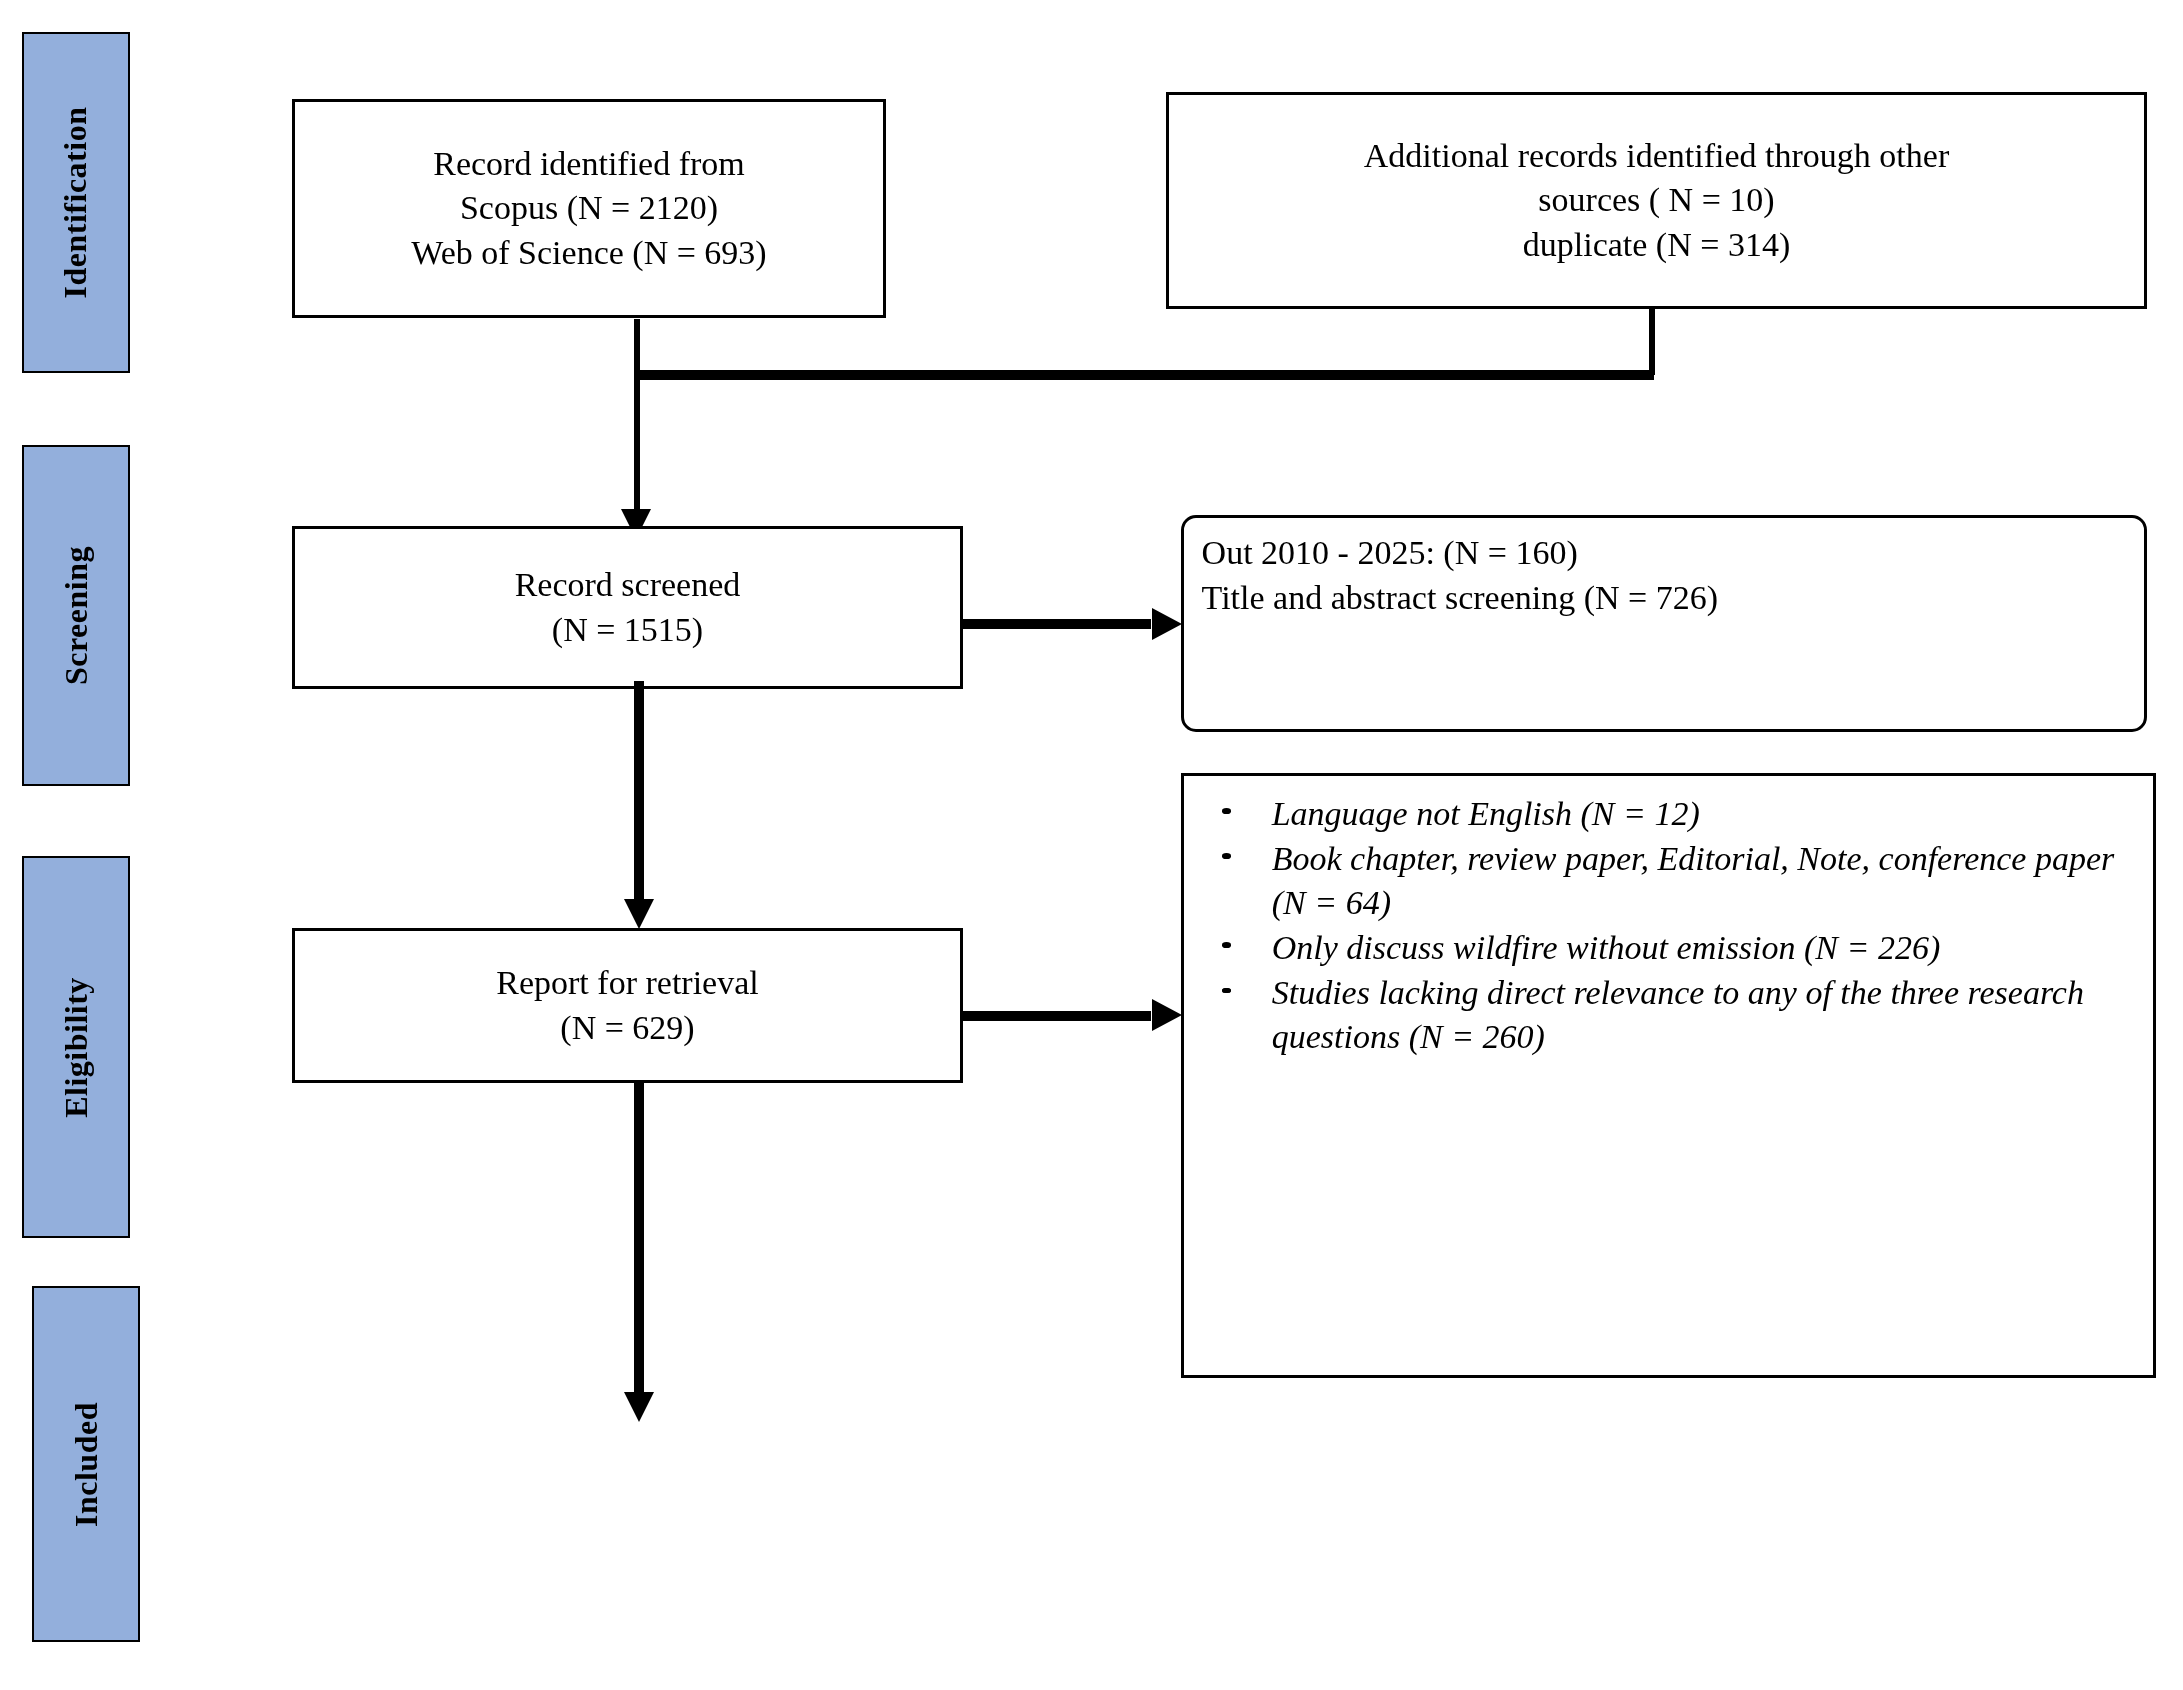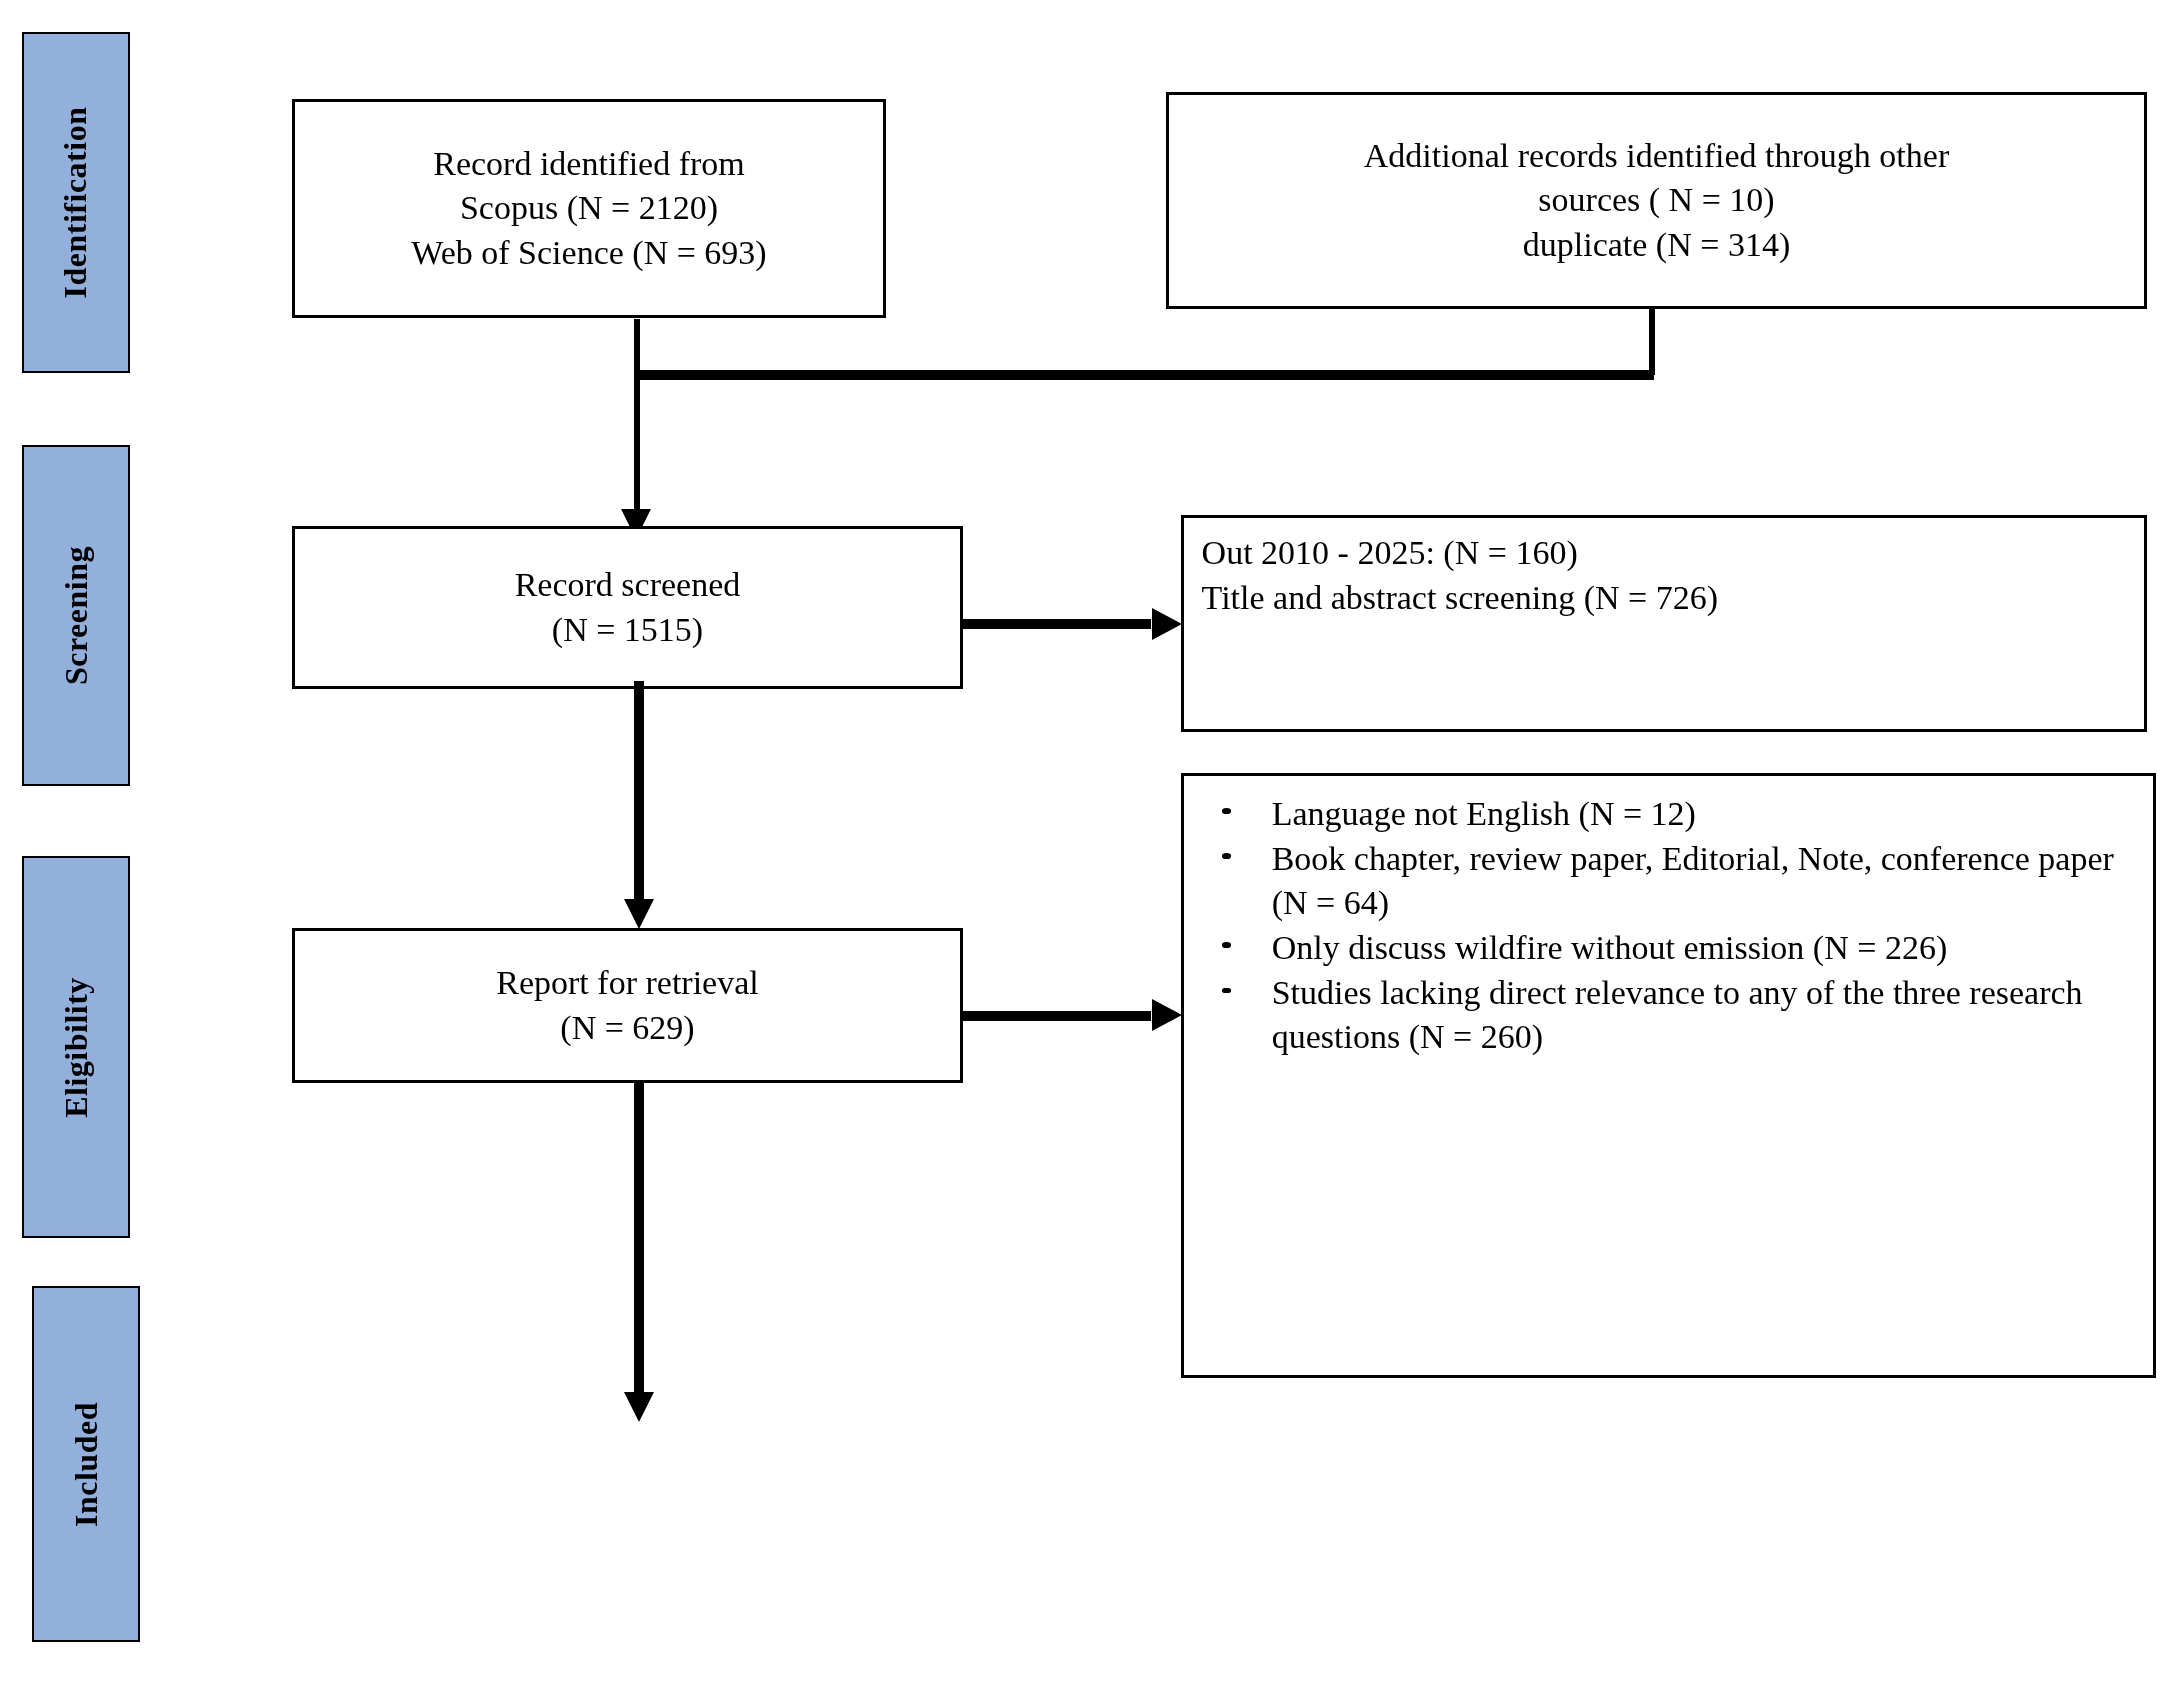--- a/index.html
+++ b/index.html
@@ -60,20 +60,21 @@
     white-space: nowrap;
     color: #000000;
   }
 
   
   .bullet-list {
     list-style: none;
     margin: 0;
     padding: 0;
     width: 100%;
+    font-style: italic;
   }
   .bullet-item {
     position: relative;
     padding-left: 67px;
     font-size: 34px;
     line-height: 1.30;
     margin-bottom: 1px;
     color: #000000;
   }
   .bullet-dot {
@@ -150,21 +151,21 @@
   <div class="hline" style="left:634px; top:370px; width:1020px; height:10.3px;"></div>
 
   <div class="vline" style="left:634px; top:319px; width:5.7px; height:196px;"></div>
   <div class="arrow-down" style="left:621px; top:509px;"></div>
 
   <div class="flow-box centered" style="left:292px; top:526px; width:671px; height:163px; padding:4.1px 12.4px;">
     <div class="box-line">Record screened</div>
     <div class="box-line">(N = 1515)</div>
   </div>
 
-  <div class="flow-box lefted" style="left:1181px; top:515px; width:966px; height:217px; padding:13.4px 17.6px; justify-content:flex-start;">
+  <div class="flow-box lefted" style="left:1181px; top:515px; width:966px; height:217px; padding:13.4px 17.6px; justify-content:flex-start;border-radius:15px;">
     <div class="box-line">Out 2010 - 2025: (N = 160)</div>
     <div class="box-line">Title and abstract screening (N = 726)</div>
   </div>
 
   <div class="hline" style="left:963px; top:619px; width:188px; height:10.3px;"></div>
   <div class="arrow-right" style="left:1152px; top:608px;"></div>
 
   <div class="vline" style="left:634px; top:681px; width:10.3px; height:222px;"></div>
   <div class="arrow-down" style="left:624px; top:899px;"></div>
 

